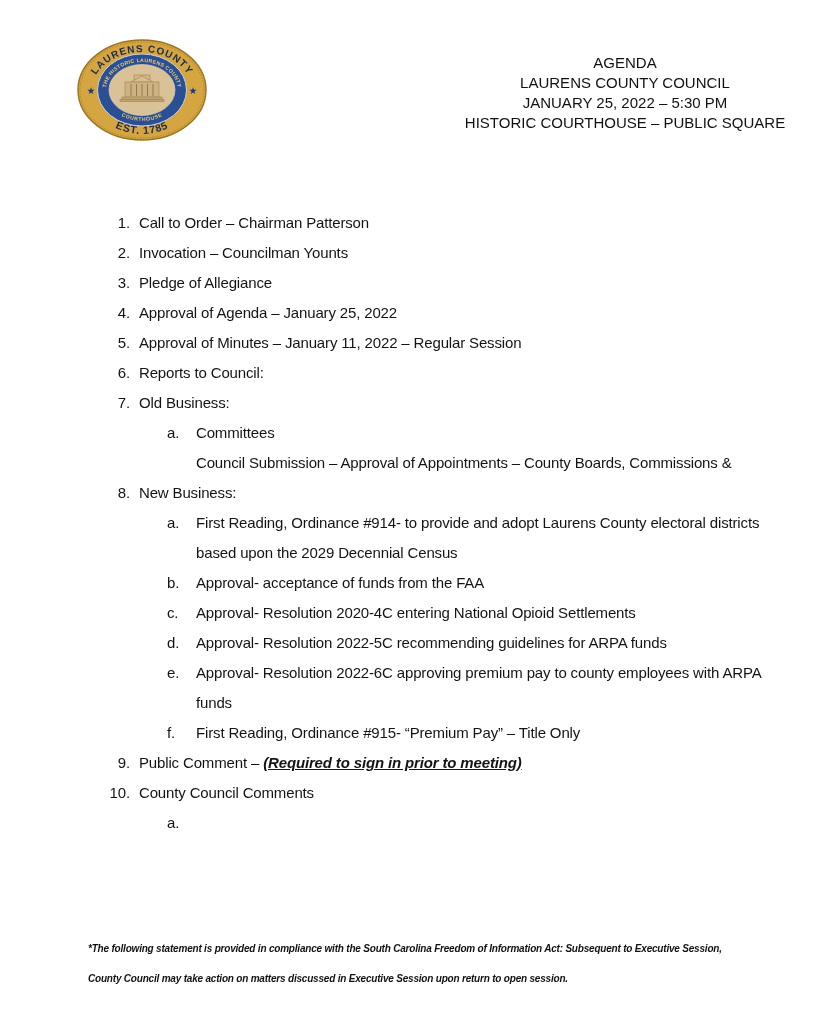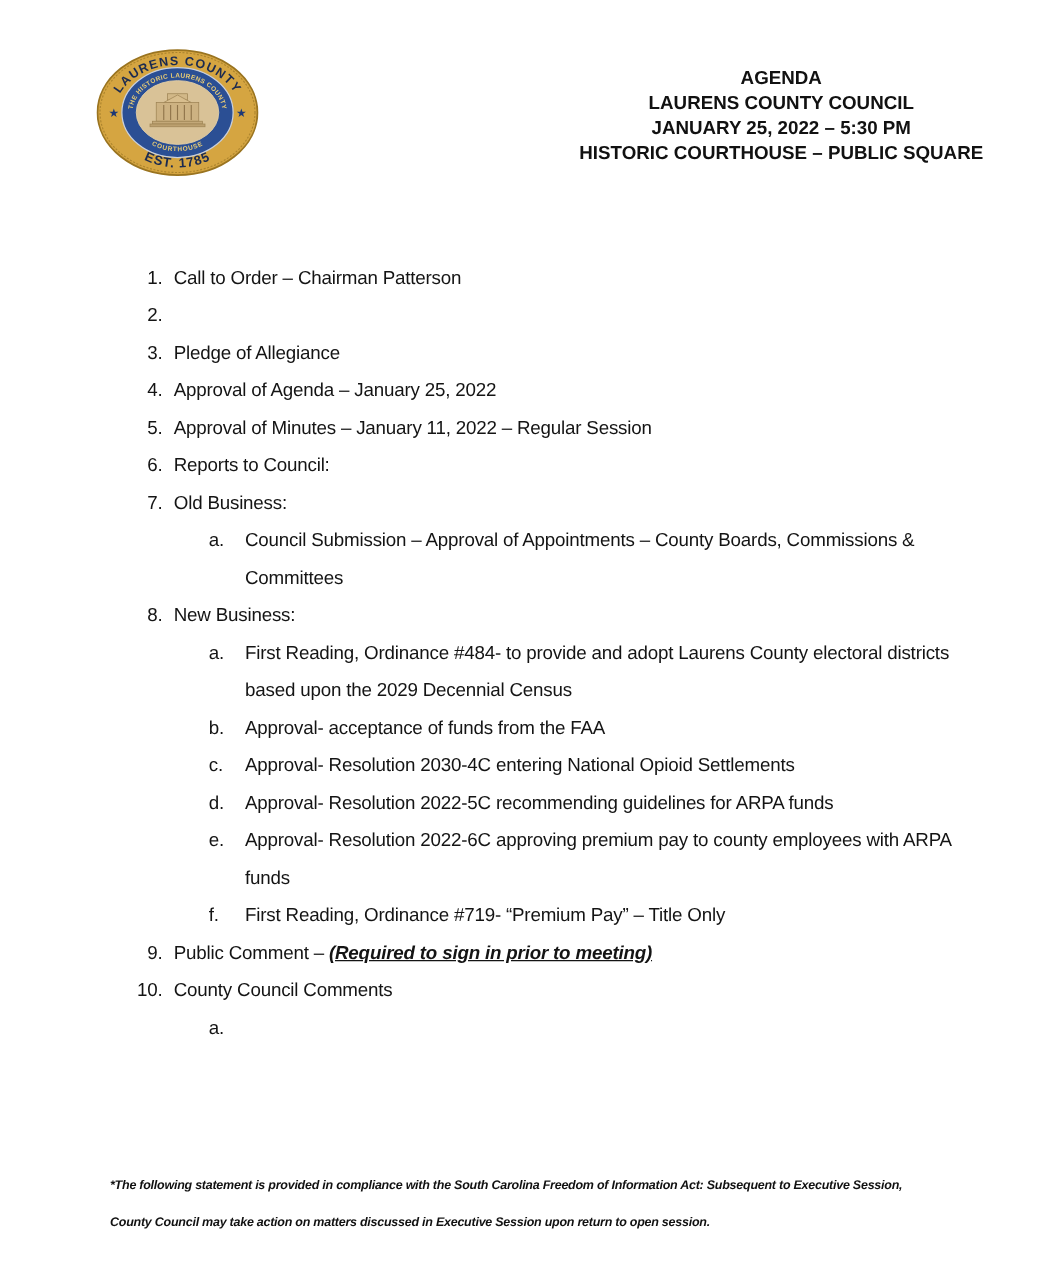--- a/index.html
+++ b/index.html
@@ -2,21 +2,21 @@
 <html><head>
 <meta charset="utf-8">
 <style>
   * { margin:0; padding:0; box-sizing:border-box; }
   html,body { width:837px; height:1024px; background:#ffffff; }
   body { position:relative; font-family:"Liberation Sans", sans-serif; color:#1a1a1a; overflow:hidden; }
 
   .seal { position:absolute; left:77px; top:39px; width:130px; height:102px; }
 
   .doc-header { position:absolute; left:455px; top:53px; width:340px; text-align:center; }
-  .doc-header div { font-weight:bold; font-size:15px; line-height:20px; white-space:nowrap; color:#111; }
+  .doc-header div { font-weight:normal; font-size:15px; line-height:20px; white-space:nowrap; color:#111; }
 
   .agenda { position:absolute; left:0; top:208px; width:837px; font-size:15px; letter-spacing:-0.15px; color:#141414; }
   .row { display:flex; align-items:flex-start; }
   .row .num { flex-shrink:0; line-height:30px; white-space:pre; }
   .row .txt { line-height:30px; }
   .row .txt .line { line-height:30px; white-space:nowrap; }
   .l1 { padding-left:106px; }
   .l1 .num { width:24px; text-align:right; margin-right:9px; }
   .l2 { padding-left:167px; }
   .l2 .num { width:29px; text-align:left; }
@@ -78,20 +78,23 @@
 
   <div class="row l1">
     <span class="num">1.</span>
     <div class="txt">
         <div class="line">Call to Order – Chairman Patterson</div>
       </div>
   </div>
 
   <div class="row l1">
     <span class="num">2.</span>
+    <div class="txt">
+        <div class="line">Invocation – Councilman Younts</div>
+      </div>
   </div>
 
   <div class="row l1">
     <span class="num">3.</span>
     <div class="txt">
         <div class="line">Pledge of Allegiance</div>
       </div>
   </div>
 
   <div class="row l1">
@@ -118,51 +121,51 @@
   <div class="row l1">
     <span class="num">7.</span>
     <div class="txt">
         <div class="line">Old Business:</div>
       </div>
   </div>
 
   <div class="row l2">
     <span class="num">a.</span>
     <div class="txt">
+      <div class="line">Committees</div>
       <div class="line">Council Submission – Approval of Appointments – County Boards, Commissions &amp;</div>
-      <div class="line">Committees</div>
     </div>
   </div>
 
   <div class="row l1">
     <span class="num">8.</span>
     <div class="txt">
         <div class="line">New Business:</div>
       </div>
   </div>
 
   <div class="row l2">
     <span class="num">a.</span>
     <div class="txt">
-      <div class="line">First Reading, Ordinance #484- to provide and adopt Laurens County electoral districts</div>
+      <div class="line">First Reading, Ordinance #914- to provide and adopt Laurens County electoral districts</div>
       <div class="line">based upon the 2029 Decennial Census</div>
     </div>
   </div>
 
   <div class="row l2">
     <span class="num">b.</span>
     <div class="txt">
         <div class="line">Approval- acceptance of funds from the FAA</div>
       </div>
   </div>
 
   <div class="row l2">
     <span class="num">c.</span>
     <div class="txt">
-        <div class="line">Approval- Resolution 2030-4C entering National Opioid Settlements</div>
+        <div class="line">Approval- Resolution 2020-4C entering National Opioid Settlements</div>
       </div>
   </div>
 
   <div class="row l2">
     <span class="num">d.</span>
     <div class="txt">
         <div class="line">Approval- Resolution 2022-5C recommending guidelines for ARPA funds</div>
       </div>
   </div>
 
@@ -170,21 +173,21 @@
     <span class="num">e.</span>
     <div class="txt">
       <div class="line">Approval- Resolution 2022-6C approving premium pay to county employees with ARPA</div>
       <div class="line">funds</div>
     </div>
   </div>
 
   <div class="row l2">
     <span class="num">f.</span>
     <div class="txt">
-        <div class="line">First Reading, Ordinance #719- “Premium Pay” – Title Only</div>
+        <div class="line">First Reading, Ordinance #915- “Premium Pay” – Title Only</div>
       </div>
   </div>
 
   <div class="row l1">
     <span class="num">9.</span>
     <div class="txt">
       <div class="line"><span>Public Comment – </span><span class="em">(Required to sign in prior to meeting)</span></div>
     </div>
   </div>
 

